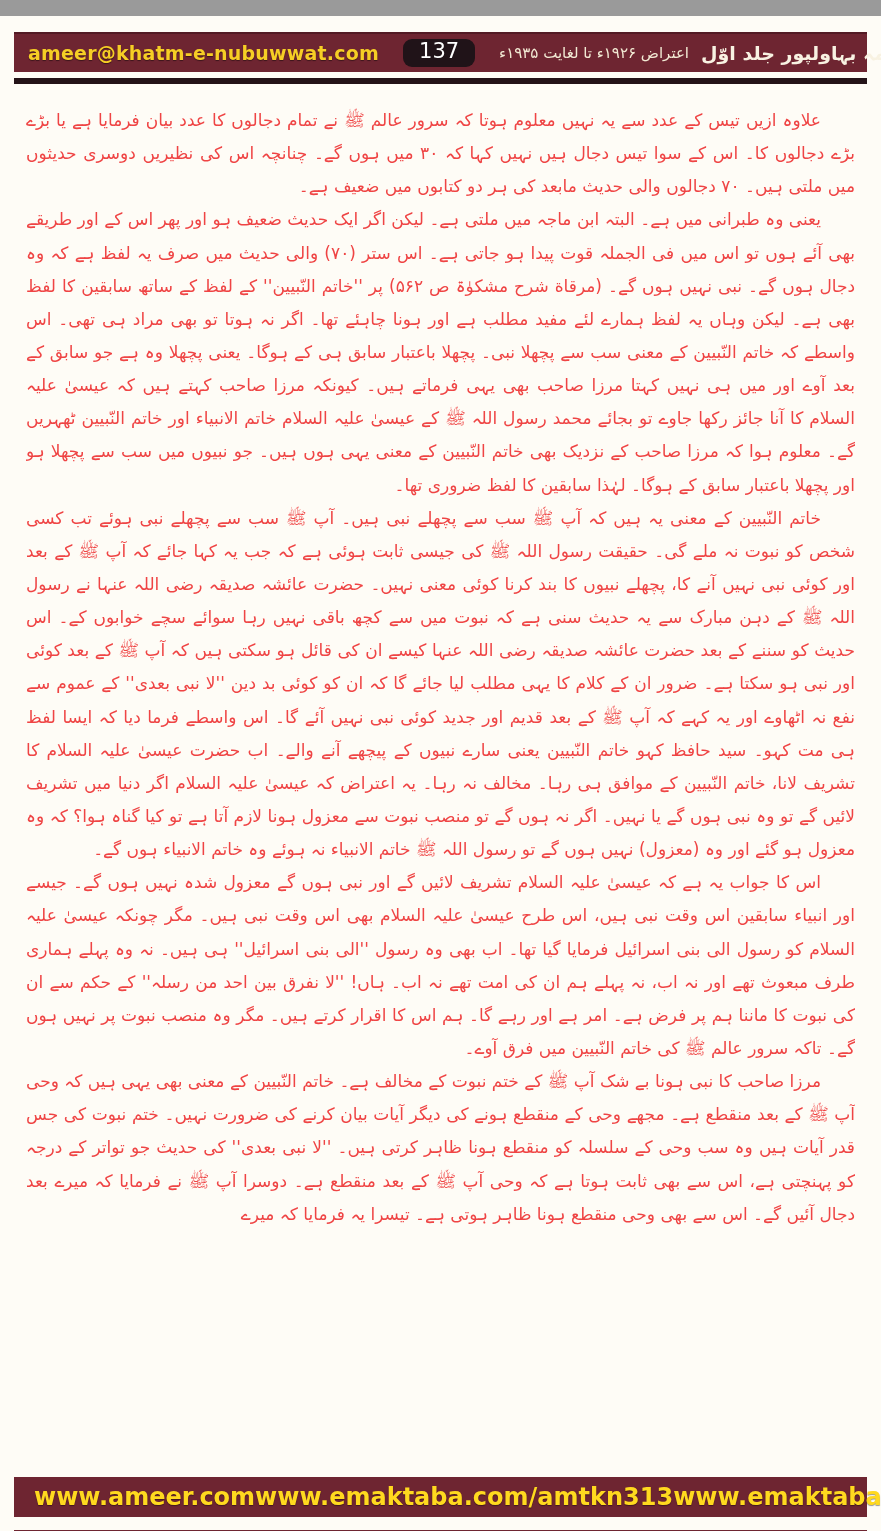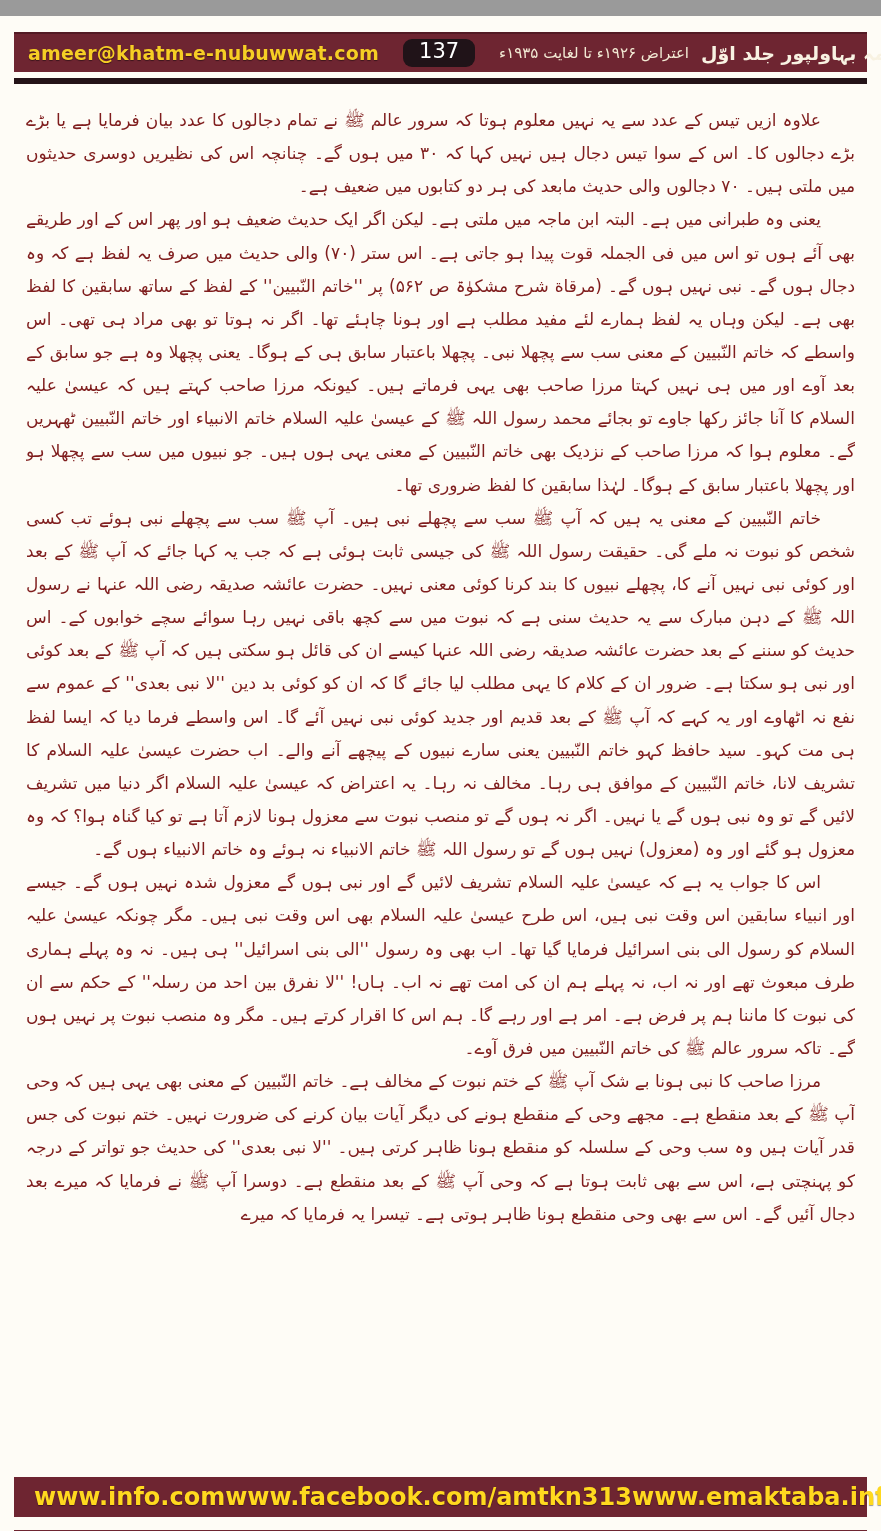--- a/index.html
+++ b/index.html
@@ -66,21 +66,21 @@
     background: #241318;
   }
   
   main {
     position: absolute;
     top: 88px; left: 26px; right: 26px; bottom: 80px;
     direction: rtl;
     text-align: justify;
     font-size: 17px;
     line-height: 1.95;
-    color: #7f1d1d;
+    color: #ef4444;
     overflow: hidden;
   }
   main p { margin: 0; text-indent: 34px; }
   
   .footer-band {
     position: absolute;
     left: 14px; right: 14px; bottom: 30px;
     height: 40px;
     background: #6e2531;
     display: flex;
@@ -127,22 +127,22 @@
 
   <main>
     <p>علاوہ ازیں تیس کے عدد سے یہ نہیں معلوم ہوتا کہ سرور عالم ﷺ نے تمام دجالوں کا عدد بیان فرمایا ہے یا بڑے بڑے دجالوں کا۔ اس کے سوا تیس دجال ہیں نہیں کہا کہ ۳۰ میں ہوں گے۔ چنانچہ اس کی نظیریں دوسری حدیثوں میں ملتی ہیں۔ ۷۰ دجالوں والی حدیث مابعد کی ہر دو کتابوں میں ضعیف ہے۔</p>
     <p>یعنی وہ طبرانی میں ہے۔ البتہ ابن ماجہ میں ملتی ہے۔ لیکن اگر ایک حدیث ضعیف ہو اور پھر اس کے اور طریقے بھی آئے ہوں تو اس میں فی الجملہ قوت پیدا ہو جاتی ہے۔ اس ستر (۷۰) والی حدیث میں صرف یہ لفظ ہے کہ وہ دجال ہوں گے۔ نبی نہیں ہوں گے۔ (مرقاة شرح مشکوٰۃ ص ۵۶۲) پر ''خاتم النّبیین'' کے لفظ کے ساتھ سابقین کا لفظ بھی ہے۔ لیکن وہاں یہ لفظ ہمارے لئے مفید مطلب ہے اور ہونا چاہئے تھا۔ اگر نہ ہوتا تو بھی مراد ہی تھی۔ اس واسطے کہ خاتم النّبیین کے معنی سب سے پچھلا نبی۔ پچھلا باعتبار سابق ہی کے ہوگا۔ یعنی پچھلا وہ ہے جو سابق کے بعد آوے اور میں ہی نہیں کہتا مرزا صاحب بھی یہی فرماتے ہیں۔ کیونکہ مرزا صاحب کہتے ہیں کہ عیسیٰ علیہ السلام کا آنا جائز رکھا جاوے تو بجائے محمد رسول اللہ ﷺ کے عیسیٰ علیہ السلام خاتم الانبیاء اور خاتم النّبیین ٹھہریں گے۔ معلوم ہوا کہ مرزا صاحب کے نزدیک بھی خاتم النّبیین کے معنی یہی ہوں ہیں۔ جو نبیوں میں سب سے پچھلا ہو اور پچھلا باعتبار سابق کے ہوگا۔ لہٰذا سابقین کا لفظ ضروری تھا۔</p>
     <p>خاتم النّبیین کے معنی یہ ہیں کہ آپ ﷺ سب سے پچھلے نبی ہیں۔ آپ ﷺ سب سے پچھلے نبی ہوئے تب کسی شخص کو نبوت نہ ملے گی۔ حقیقت رسول اللہ ﷺ کی جیسی ثابت ہوئی ہے کہ جب یہ کہا جائے کہ آپ ﷺ کے بعد اور کوئی نبی نہیں آنے کا، پچھلے نبیوں کا بند کرنا کوئی معنی نہیں۔ حضرت عائشہ صدیقہ رضی اللہ عنہا نے رسول اللہ ﷺ کے دہن مبارک سے یہ حدیث سنی ہے کہ نبوت میں سے کچھ باقی نہیں رہا سوائے سچے خوابوں کے۔ اس حدیث کو سننے کے بعد حضرت عائشہ صدیقہ رضی اللہ عنہا کیسے ان کی قائل ہو سکتی ہیں کہ آپ ﷺ کے بعد کوئی اور نبی ہو سکتا ہے۔ ضرور ان کے کلام کا یہی مطلب لیا جائے گا کہ ان کو کوئی بد دین ''لا نبی بعدی'' کے عموم سے نفع نہ اٹھاوے اور یہ کہے کہ آپ ﷺ کے بعد قدیم اور جدید کوئی نبی نہیں آئے گا۔ اس واسطے فرما دیا کہ ایسا لفظ ہی مت کہو۔ سید حافظ کہو خاتم النّبیین یعنی سارے نبیوں کے پیچھے آنے والے۔ اب حضرت عیسیٰ علیہ السلام کا تشریف لانا، خاتم النّبیین کے موافق ہی رہا۔ مخالف نہ رہا۔ یہ اعتراض کہ عیسیٰ علیہ السلام اگر دنیا میں تشریف لائیں گے تو وہ نبی ہوں گے یا نہیں۔ اگر نہ ہوں گے تو منصب نبوت سے معزول ہونا لازم آتا ہے تو کیا گناہ ہوا؟ کہ وہ معزول ہو گئے اور وہ (معزول) نہیں ہوں گے تو رسول اللہ ﷺ خاتم الانبیاء نہ ہوئے وہ خاتم الانبیاء ہوں گے۔</p>
     <p>اس کا جواب یہ ہے کہ عیسیٰ علیہ السلام تشریف لائیں گے اور نبی ہوں گے معزول شدہ نہیں ہوں گے۔ جیسے اور انبیاء سابقین اس وقت نبی ہیں، اس طرح عیسیٰ علیہ السلام بھی اس وقت نبی ہیں۔ مگر چونکہ عیسیٰ علیہ السلام کو رسول الی بنی اسرائیل فرمایا گیا تھا۔ اب بھی وہ رسول ''الی بنی اسرائیل'' ہی ہیں۔ نہ وہ پہلے ہماری طرف مبعوث تھے اور نہ اب، نہ پہلے ہم ان کی امت تھے نہ اب۔ ہاں! ''لا نفرق بین احد من رسلہ'' کے حکم سے ان کی نبوت کا ماننا ہم پر فرض ہے۔ امر ہے اور رہے گا۔ ہم اس کا اقرار کرتے ہیں۔ مگر وہ منصب نبوت پر نہیں ہوں گے۔ تاکہ سرور عالم ﷺ کی خاتم النّبیین میں فرق آوے۔</p>
     <p>مرزا صاحب کا نبی ہونا بے شک آپ ﷺ کے ختم نبوت کے مخالف ہے۔ خاتم النّبیین کے معنی بھی یہی ہیں کہ وحی آپ ﷺ کے بعد منقطع ہے۔ مجھے وحی کے منقطع ہونے کی دیگر آیات بیان کرنے کی ضرورت نہیں۔ ختم نبوت کی جس قدر آیات ہیں وہ سب وحی کے سلسلہ کو منقطع ہونا ظاہر کرتی ہیں۔ ''لا نبی بعدی'' کی حدیث جو تواتر کے درجہ کو پہنچتی ہے، اس سے بھی ثابت ہوتا ہے کہ وحی آپ ﷺ کے بعد منقطع ہے۔ دوسرا آپ ﷺ نے فرمایا کہ میرے بعد دجال آئیں گے۔ اس سے بھی وحی منقطع ہونا ظاہر ہوتی ہے۔ تیسرا یہ فرمایا کہ میرے</p>
   </main>
 
   <div class="footer-band">
-    <span class="footer-link">www.info.com</span>
+    <span class="footer-link">www.ameer.com</span>
     <span class="footer-divider"></span>
-    <span class="footer-link">www.facebook.com/amtkn313</span>
+    <span class="footer-link">www.emaktaba.com/amtkn313</span>
     <span class="footer-divider"></span>
     <span class="footer-link">www.emaktaba.info</span>
   </div>
 
   <div class="bottom-rule"></div>
 
 </div>
 
 </body></html>

